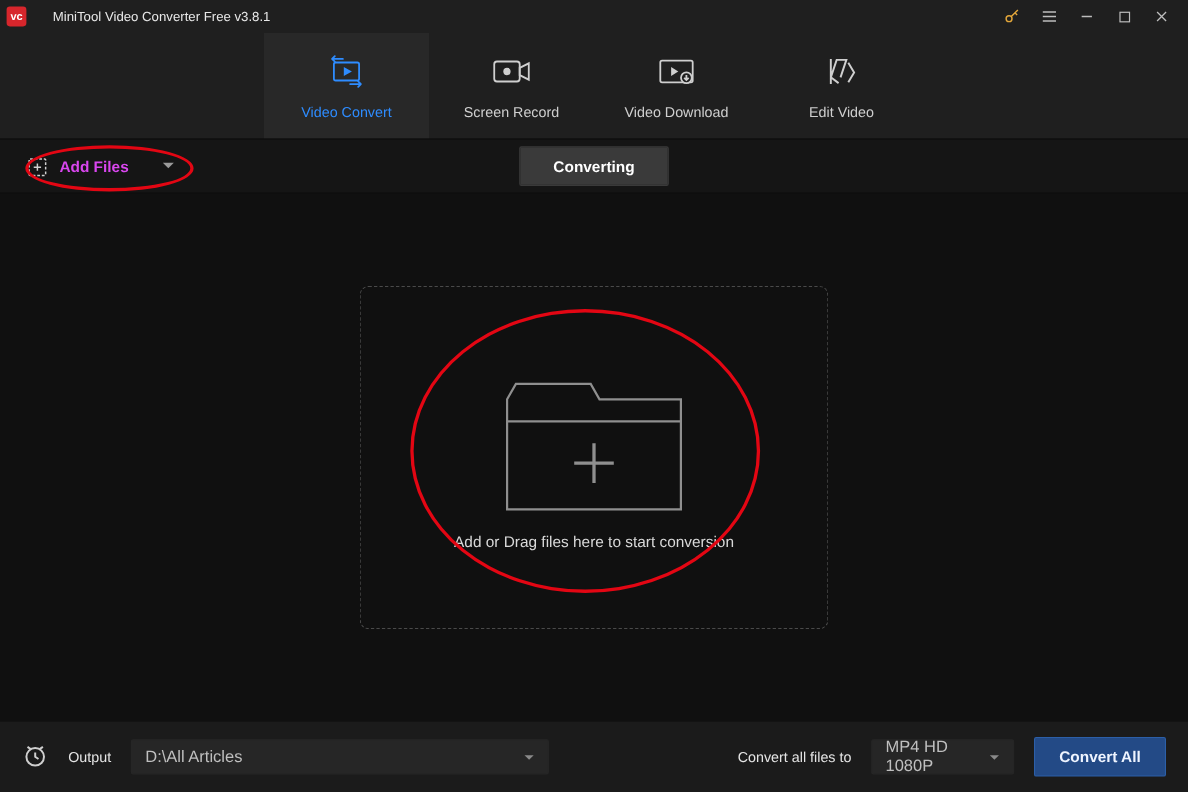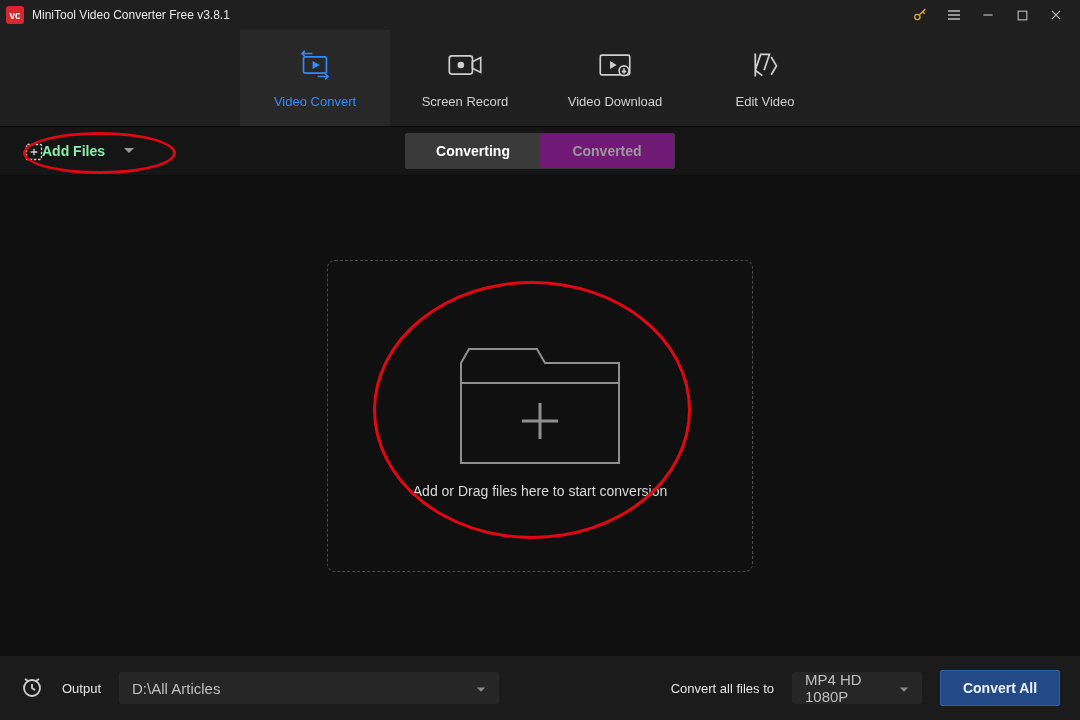--- a/index.html
+++ b/index.html
@@ -1,37 +1,37 @@
 <!DOCTYPE html>
 <html><head>
 <meta charset="utf-8">
 <style>
 * { box-sizing: border-box; margin: 0; padding: 0; font-family: "Segoe UI", Arial, sans-serif; }
 html, body { width: 1080px; height: 720px; background:#000; overflow:hidden; }
 .app { width:1080px; height:720px; background:#141414; display:flex; flex-direction:column; color:#ddd; }
 
 
 .titlebar { height:30px; background:#1f1f1f; display:flex; align-items:center; padding:0 6px; font-size:12px; color:#e8e8e8; }
-.titlebar .logo { width:18px; height:18px; background:#d7262c; border-radius:3px; margin-right:8px; display:flex; align-items:center; justify-content:center; color:#fff; font-size:10px; font-weight:700; }
+.titlebar .logo { width:18px; height:18px; background:#d7262c; border-radius:3px; margin-right:24px; display:flex; align-items:center; justify-content:center; color:#fff; font-size:10px; font-weight:700; }
 .titlebar .title { flex: 0 0 auto; }
 .titlebar .spacer { flex:1; }
 .winbtns { display:flex; align-items:center; gap:18px; padding-right:10px; }
 .winbtn { width:16px; height:16px; display:flex; align-items:center; justify-content:center; color:#bdbdbd; }
 .winbtn svg { display:block; }
 
 
 .mainnav { height:96px; background:#1f1f1f; display:flex; padding-left:240px; }
 .navitem { width:150px; display:flex; flex-direction:column; align-items:center; justify-content:center; gap:12px; color:#cfcfcf; font-size:13px; }
 .navitem.active { background:#282828; color:#2e8cff; }
 .navitem .icon { height:34px; display:flex; align-items:center; justify-content:center; }
 .navitem.active svg { stroke:#2e8cff; fill:none; }
 
 
 .toolrow { height:50px; background:#151515; display:flex; align-items:center; padding:0 14px; border-top:1px solid #0d0d0d; border-bottom:1px solid #0d0d0d;}
-.addfiles { display:flex; align-items:center; color:#86efac; font-size:14px; font-weight:600; position:relative; padding-left:10px; }
+.addfiles { display:flex; align-items:center; gap:12px; color:#d946ef; font-size:14px; font-weight:600; position:relative; padding-left:10px; }
 .addfiles .plus { width:18px; height:18px; }
 .addfiles .chev { margin-left:18px; }
 .toolrow .center { position:absolute; left:50%; transform:translateX(-50%); display:flex; border:1px solid #3a3a3a; background:#701a75; border-radius:2px; }
 .segbtn { width:134px; height:34px; display:flex; align-items:center; justify-content:center; font-size:14px; color:#9a9a9a; font-weight:600; }
 .segbtn.active { background:#3a3a3a; color:#fff; }
 
 
 .stage { flex:1; background:#101010; display:flex; align-items:center; justify-content:center; }
 .dropzone { width:426px; height:312px; border:1.5px dashed #4a4a4a; border-radius:8px; display:flex; flex-direction:column; align-items:center; justify-content:center; gap:6px; color:#cfcfcf; }
 .dropzone .msg { font-size:14px; color:#d9d9d9; }
@@ -145,21 +145,20 @@
       </span>
       <span>Add Files</span>
       <span class="chev">
         <svg width="12" height="10" viewBox="0 0 12 8">
             <path d="M1 1 L6 6 L11 1" fill="#9a9a9a"></path>
           </svg>
       </span>
     </div>
     <div class="center">
       <div class="segbtn active">Converting</div>
-      <div class="segbtn">Converted</div>
     </div>
   </div>
 
   <div class="stage">
     <div class="dropzone">
       <span>
         <svg width="170" height="140" viewBox="0 0 170 140" fill="none" stroke="#8f8f8f" stroke-width="2">
           <path d="M6 30 v100 h158 V30 H90 l-8 -14 H14 z"></path>
           <path d="M6 50 h158"></path>
           <path d="M85 70 v36 M67 88 h36" stroke-width="3"></path>

